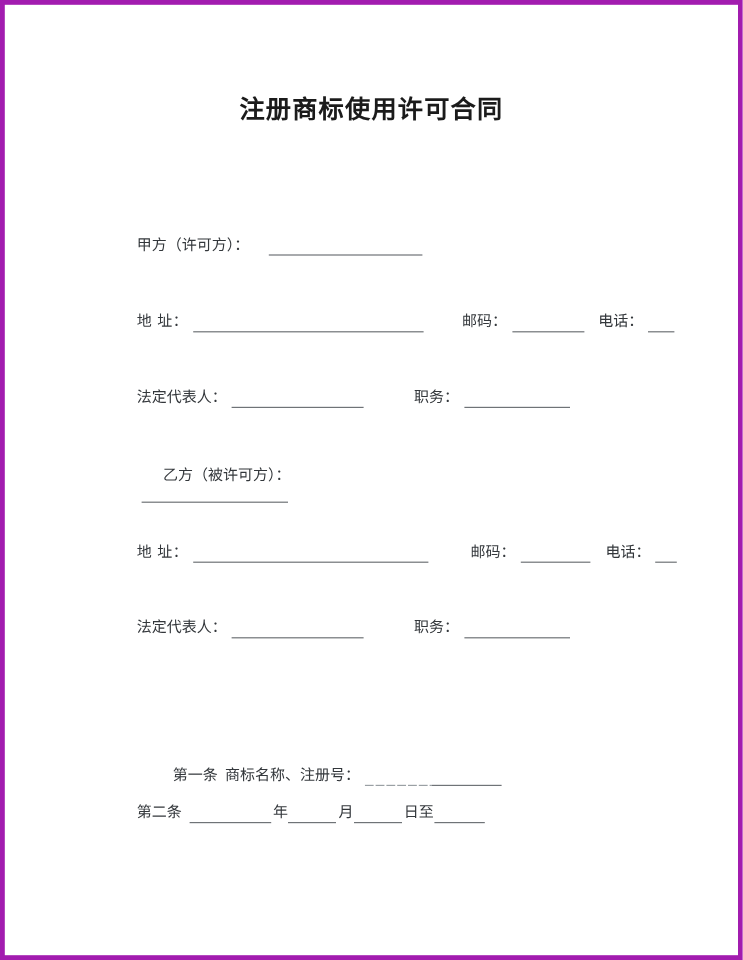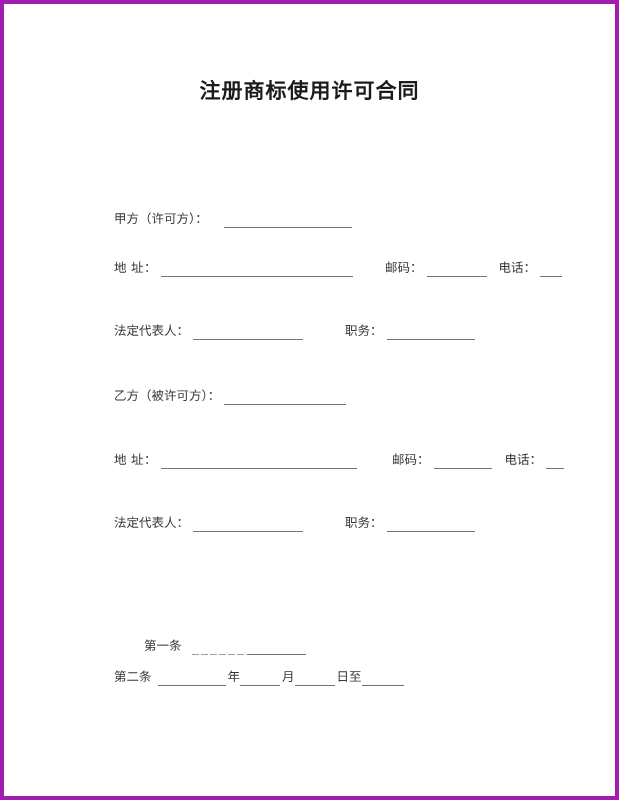--- a/index.html
+++ b/index.html
@@ -85,21 +85,21 @@
     margin-right: 6px;
   }
 </style>
 </head>
 <body>
 
 <div class="page">
 
   <div class="doc-title">注册商标使用许可合同</div>
 
-  <div class="row" style="top:206px;gap:12px;">
+  <div class="row" style="top:191px;gap:12px;">
     <span class="lbl">甲方（许可方）：</span>
     <span class="blank" style="width:128px;"></span>
   </div>
 
   <div class="row" style="top:255px;">
     <span class="lbl sp">地 址：</span>
     <span class="blank" style="width:192px;"></span>
     <span class="gap" style="width:30px;"></span>
     <span class="lbl">邮码：</span>
     <span class="blank" style="width:60px;"></span>
@@ -109,21 +109,21 @@
   </div>
 
   <div class="row" style="top:318px;">
     <span class="lbl">法定代表人：</span>
     <span class="blank" style="width:110px;"></span>
     <span class="gap" style="width:40px;"></span>
     <span class="lbl">职务：</span>
     <span class="blank" style="width:88px;"></span>
   </div>
 
-  <div class="row" style="top:383px;">
+  <div class="row" style="top:383px;flex-direction:column;">
     <span class="lbl">乙方（被许可方）：</span>
     <span class="blank" style="width:122px;"></span>
   </div>
 
   <div class="row" style="top:447px;">
     <span class="lbl sp">地 址：</span>
     <span class="blank" style="width:196px;"></span>
     <span class="gap" style="width:33px;"></span>
     <span class="lbl">邮码：</span>
     <span class="blank" style="width:58px;"></span>
@@ -136,20 +136,21 @@
     <span class="lbl">法定代表人：</span>
     <span class="blank" style="width:110px;"></span>
     <span class="gap" style="width:40px;"></span>
     <span class="lbl">职务：</span>
     <span class="blank" style="width:88px;"></span>
   </div>
 
 
   <div class="row" style="top:633px;margin-left:30px;">
     <span class="lbl art-label">第一条</span>
+    <span class="lbl">商标名称、注册号：</span>
     <span class="dashrun" style="width:56px;"></span>
     <span class="blank" style="width:58px;margin-left:0;"></span>
   </div>
 
   <div class="row" style="top:664px;text-align:right;">
     <span class="lbl art-label">第二条</span>
     <span class="blank" style="width:68px;margin-left:0;"></span>
     <span class="lbl">年</span>
     <span class="blank" style="width:40px;margin-left:0;"></span>
     <span class="lbl">月</span>

